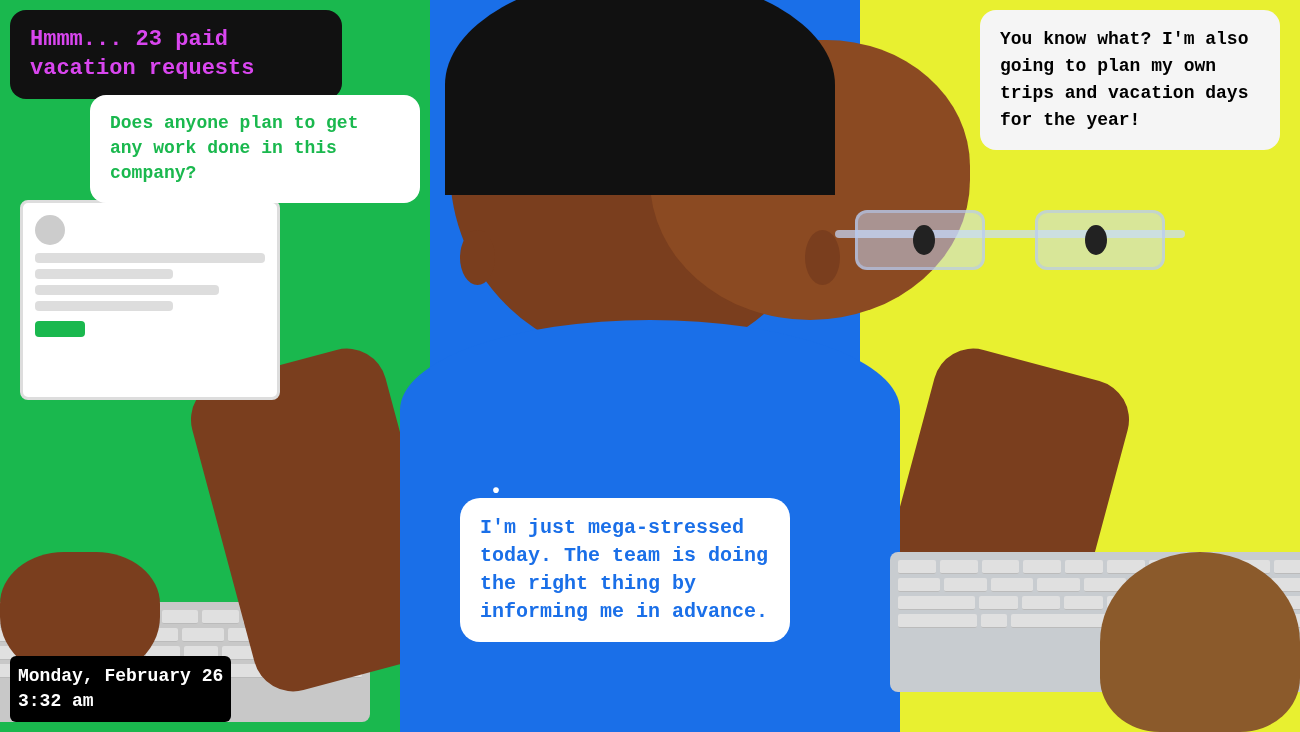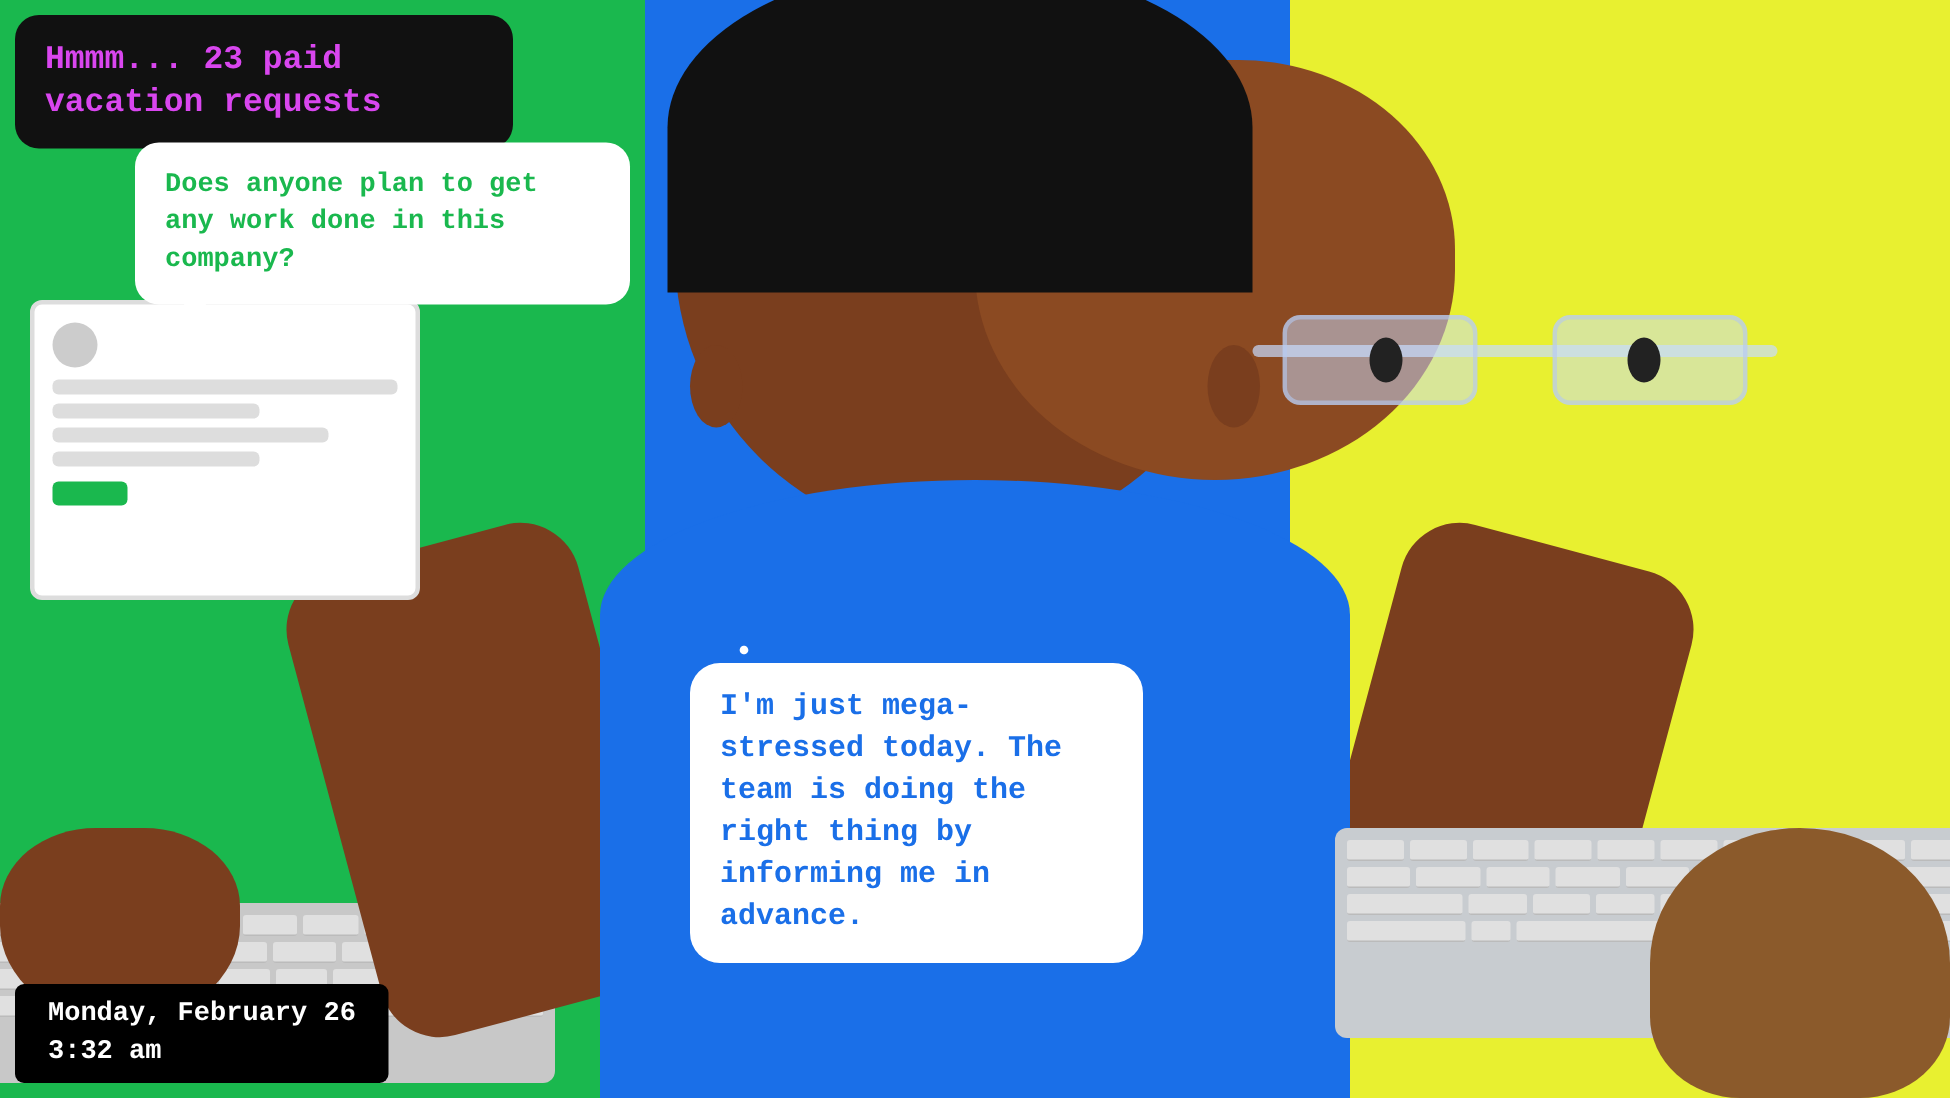--- a/index.html
+++ b/index.html
@@ -250,21 +250,21 @@
       width: 20px; height: 20px;
       background: #fff;
       clip-path: polygon(0 0, 100% 0, 50% 100%);
     }
 
     
     .bubble-center {
       background: #fff;
       color: #1a6fe8;
       bottom: 90px; left: 460px;
-      width: 302px;
+      width: 330px;
       font-size: 20px;
       line-height: 1.4;
       border-radius: 20px;
     }
 
     .bubble-center::before {
       content: '•';
       position: absolute;
       top: -20px; left: 30px;
       color: #fff;
@@ -309,21 +309,21 @@
       font-size: 18px;
       margin-left: 10px;
     }
 
     
     .timestamp {
       position: absolute;
       bottom: 10px; left: 10px;
       background: #000;
       color: #fff;
-      padding: 8px 22px;
+      padding: 8px 8px;
       border-radius: 6px;
       z-index: 20;
       font-family: 'Courier New', Courier, monospace;
       font-weight: bold;
       font-size: 18px;
       line-height: 1.4;
     }
 
     
     .kb-row {
@@ -547,20 +547,23 @@
   </div>
 
   <div class="bubble bubble-second-left">
     <span>Does anyone plan to get any work done in this company?</span>
   </div>
 
   <div class="bubble bubble-center">
     <span>I'm just mega-stressed today. The team is doing the right thing by informing me in advance.</span>
   </div>
 
+  <div class="bubble bubble-right-top">
+    <span>You know what? I'm also going to plan my own trips and vacation days for the year!</span>
+  </div>
 
   <div class="bubble-chat-input">
     <span class="chat-input-text">Which data science conferences should I visit in 202|</span>
     <span class="chat-send-icon">▷</span>
   </div>
 
   <div class="timestamp">
     <div>Monday, February 26</div>
     <div>3:32 am</div>
   </div>

